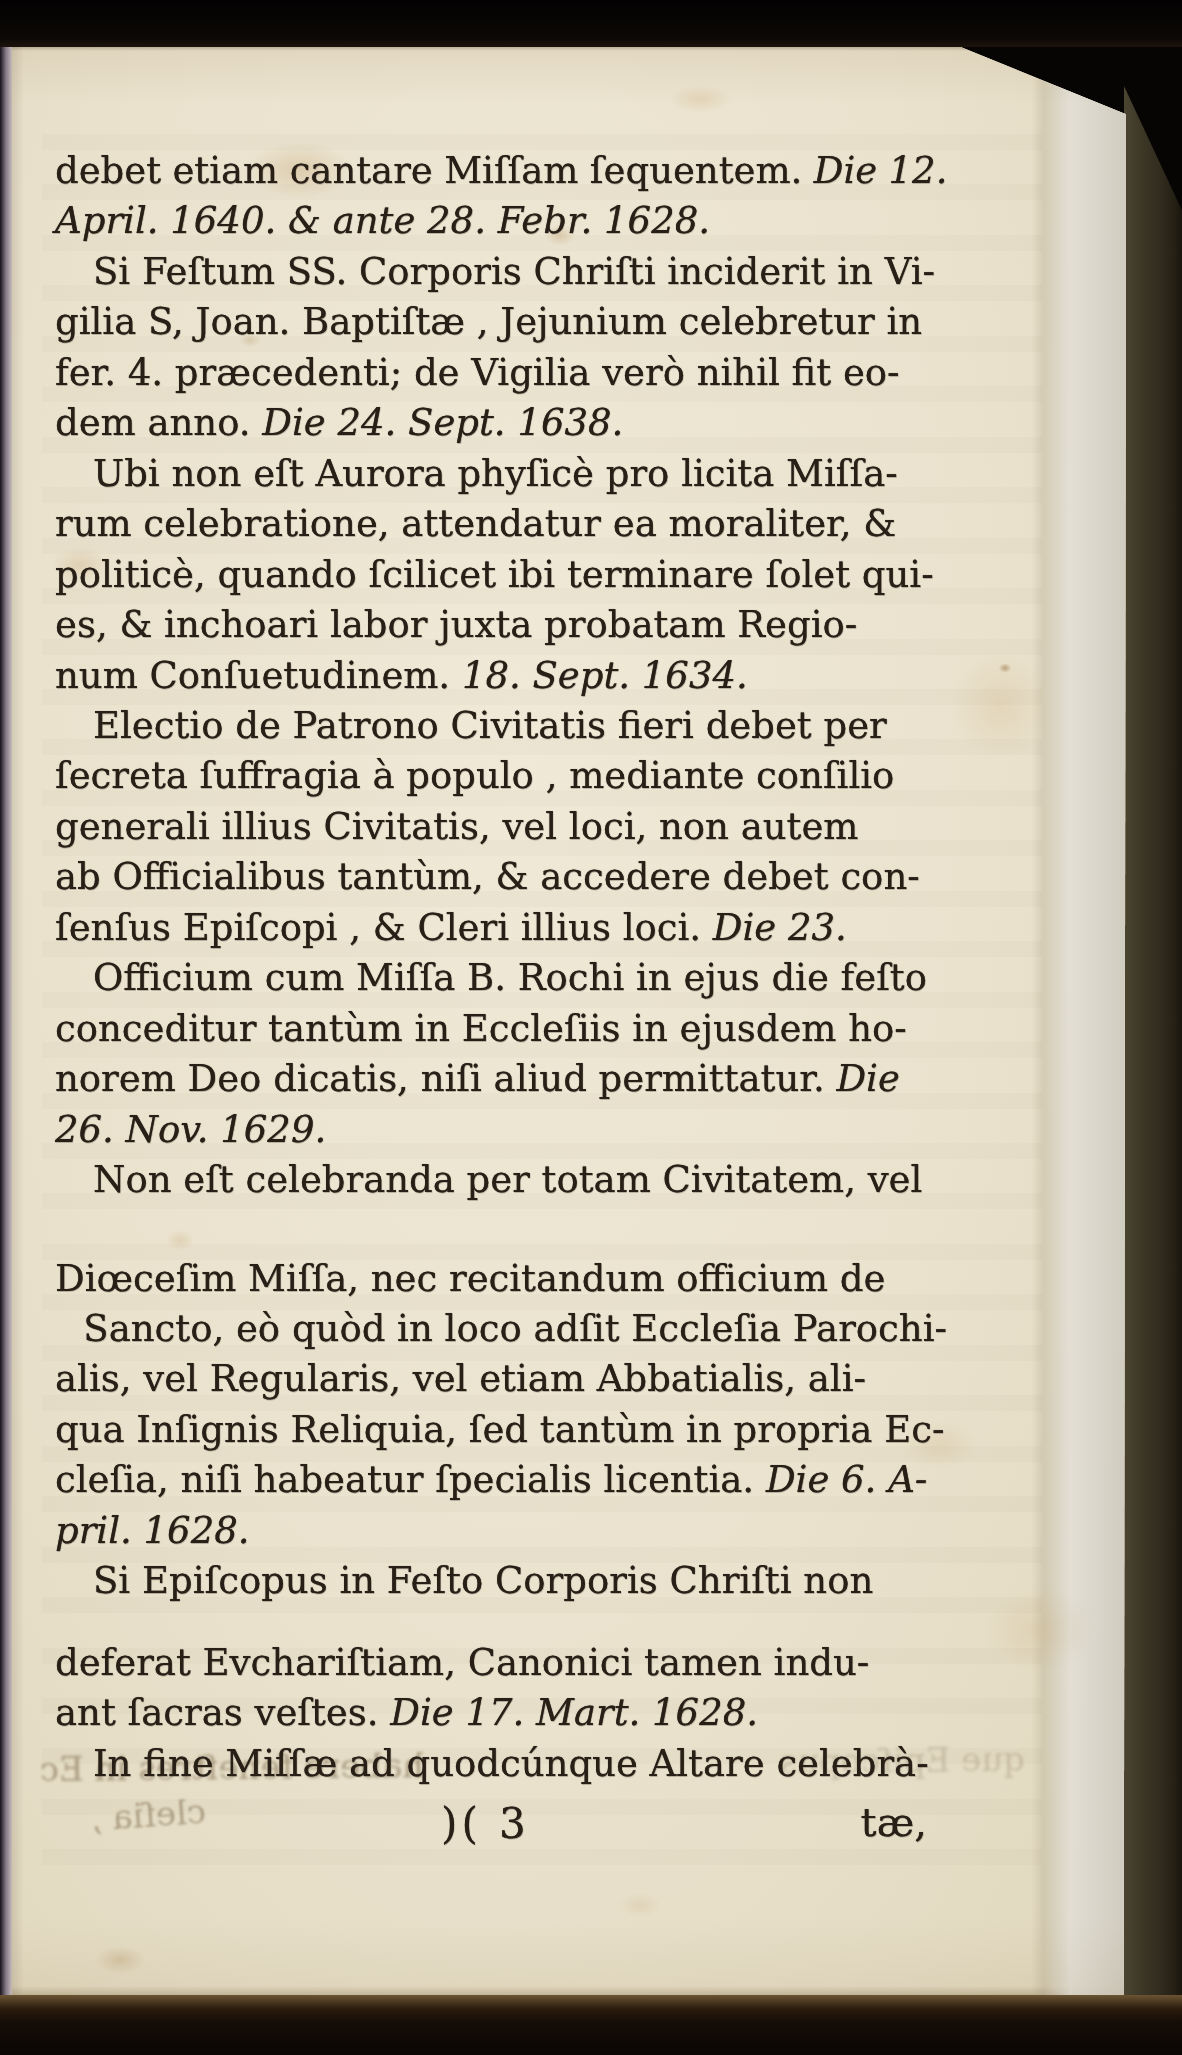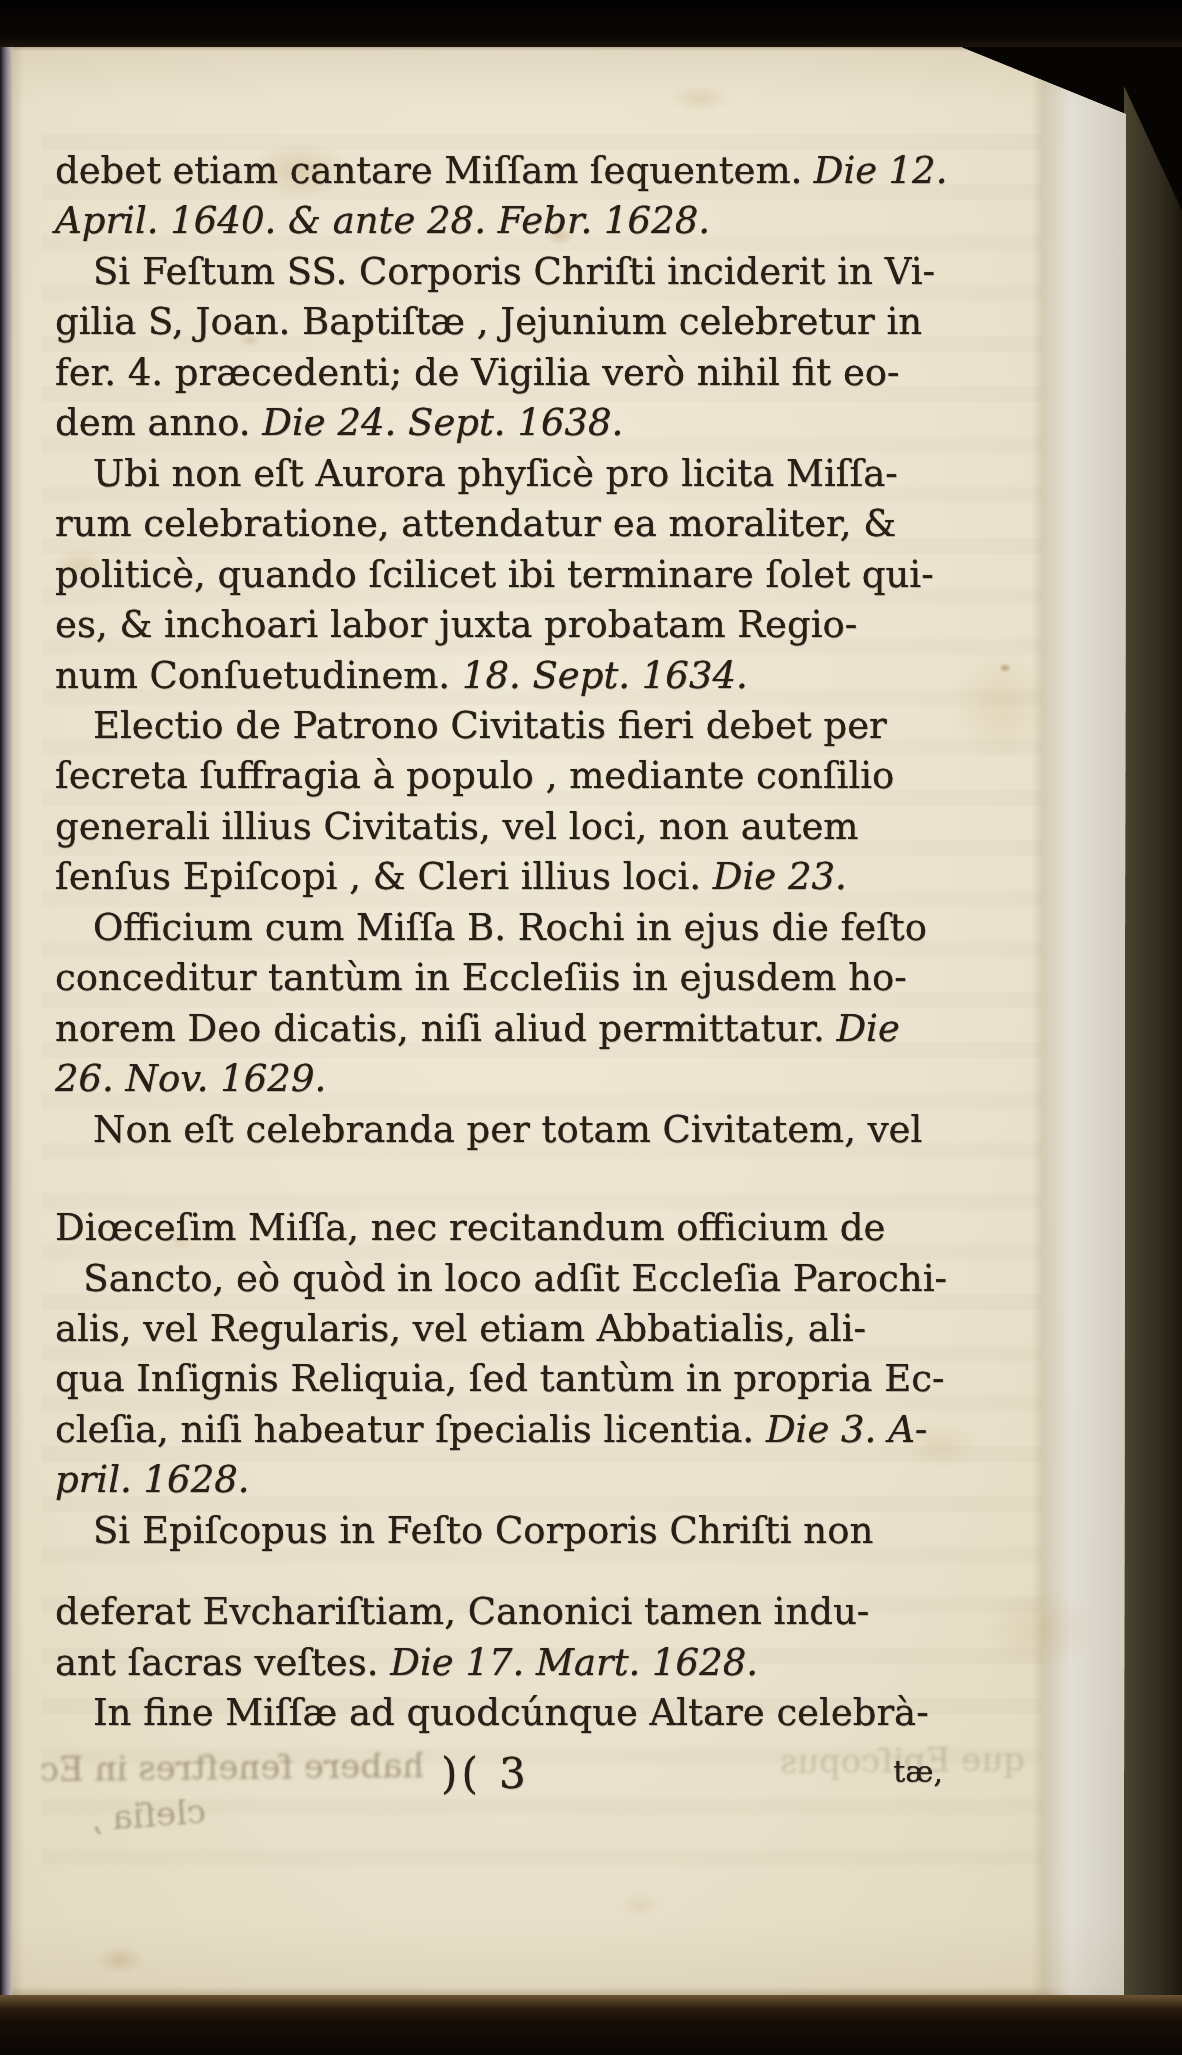--- a/index.html
+++ b/index.html
@@ -70,21 +70,21 @@
   #text-block{
     position:absolute;left:43px;top:102px;width:892px;
     font-size:37px;line-height:50.45px;color:#281f17;
     text-shadow:0 0 0.7px rgba(40,31,23,.85), 0.6px 0.6px 0 rgba(40,31,23,.22);
   }
   .line{white-space:nowrap;width:892px;}
   .ind{padding-left:38px;width:854px;}
   .it{font-style:italic;}
   #sig-row{position:relative;height:62px;margin-top:4px;}
   #sig-mark{position:absolute;left:386px;top:6px;font-size:42px;letter-spacing:4px;}
-  #catchword{position:absolute;right:4px;top:4px;font-size:30px;}
+  #catchword{position:absolute;right:20px;top:4px;font-size:40px;}
   
   #ghost-line{
     position:absolute;left:28px;top:1700px;width:985px;height:52px;
     transform:scaleX(-1) rotate(.6deg);
     color:rgba(118,100,70,.55);filter:blur(1.4px);
     font-size:34px;white-space:nowrap;display:flex;justify-content:space-between;
   }
   #ghost-line .faint{opacity:.45;}
   #ghost-word{
     position:absolute;left:44px;top:1752px;width:150px;
@@ -119,31 +119,32 @@
         <div class="line" style="word-spacing: 0px;"><span class="rm">fer. 4. præcedenti; de Vigilia verò nihil fit eo-</span></div>
         <div class="line"><span class="rm">dem anno. </span><span class="it">Die 24. Sept. 1638.</span></div>
         <div class="line ind" style="word-spacing: 0px;"><span class="rm">Ubi non eſt Aurora phyſicè pro licita Miſſa-</span></div>
         <div class="line" style="word-spacing: 0px;"><span class="rm">rum celebratione, attendatur ea moraliter, &amp;</span></div>
         <div class="line" style="word-spacing: 0px;"><span class="rm">politicè, quando ſcilicet ibi terminare ſolet qui-</span></div>
         <div class="line" style="word-spacing: 0px;"><span class="rm">es, &amp; inchoari labor juxta probatam Regio-</span></div>
         <div class="line"><span class="rm">num Conſuetudinem. </span><span class="it">18. Sept. 1634.</span></div>
         <div class="line ind" style="word-spacing: 0px;"><span class="rm">Electio de Patrono Civitatis fieri debet per</span></div>
         <div class="line" style="word-spacing: 0px;"><span class="rm">ſecreta ſuffragia à populo , mediante conſilio</span></div>
         <div class="line" style="word-spacing: 0px;"><span class="rm">generali illius Civitatis, vel loci, non autem</span></div>
+        <div class="line" style="word-spacing: 0px;"><span class="rm">ab Officialibus tantùm, &amp; accedere debet con-</span></div>
         <div class="line" style="word-spacing: 0px;"><span class="rm">ſenſus Epiſcopi , &amp; Cleri illius loci. </span><span class="it">Die 23.</span></div>
         <div class="line ind" style="word-spacing: 0px;"><span class="rm">Officium cum Miſſa B. Rochi in ejus die feſto</span></div>
         <div class="line" style="word-spacing: 0px;"><span class="rm">conceditur tantùm in Eccleſiis in ejusdem ho-</span></div>
         <div class="line" style="word-spacing: 0px;"><span class="rm">norem Deo dicatis, niſi aliud permittatur. </span><span class="it">Die</span></div>
         <div class="line"><span class="it">26. Nov. 1629.</span></div>
         <div class="line ind" style="word-spacing: 0px;"><span class="rm">Non eſt celebranda per totam Civitatem, vel</span></div>
         <div class="line" style="word-spacing: 0px; margin-top: 48px;"><span class="rm">Diœceſim Miſſa, nec recitandum officium de</span></div>
         <div class="line" style="word-spacing: 0px; text-align: right;"><span class="rm">Sancto, eò quòd in loco adſit Eccleſia Parochi-</span></div>
         <div class="line" style="word-spacing: 0px;"><span class="rm">alis, vel Regularis, vel etiam Abbatialis, ali-</span></div>
         <div class="line" style="word-spacing: 0px;"><span class="rm">qua Inſignis Reliquia, ſed tantùm in propria Ec-</span></div>
-        <div class="line" style="word-spacing: 0px;"><span class="rm">cleſia, niſi habeatur ſpecialis licentia. </span><span class="it">Die 3. A-</span></div>
+        <div class="line" style="word-spacing: 0px;"><span class="rm">cleſia, niſi habeatur ſpecialis licentia. </span><span class="it">Die 6. A-</span></div>
         <div class="line"><span class="it">pril. 1628.</span></div>
         <div class="line ind" style="word-spacing: 0px;"><span class="rm">Si Epiſcopus in Feſto Corporis Chriſti non</span></div>
         <div class="line" style="word-spacing: 0px; margin-top: 31px;"><span class="rm">deferat Evchariſtiam, Canonici tamen indu-</span></div>
         <div class="line"><span class="rm">ant ſacras veſtes. </span><span class="it">Die 17. Mart. 1628.</span></div>
         <div class="line ind" style="word-spacing: 0px;"><span class="rm">In fine Miſſæ ad quodcúnque Altare celebrà-</span></div>
         <div id="sig-row">
         <span id="sig-mark">)( 3</span>
         <span id="catchword">tæ,</span>
       </div>
     </div>

